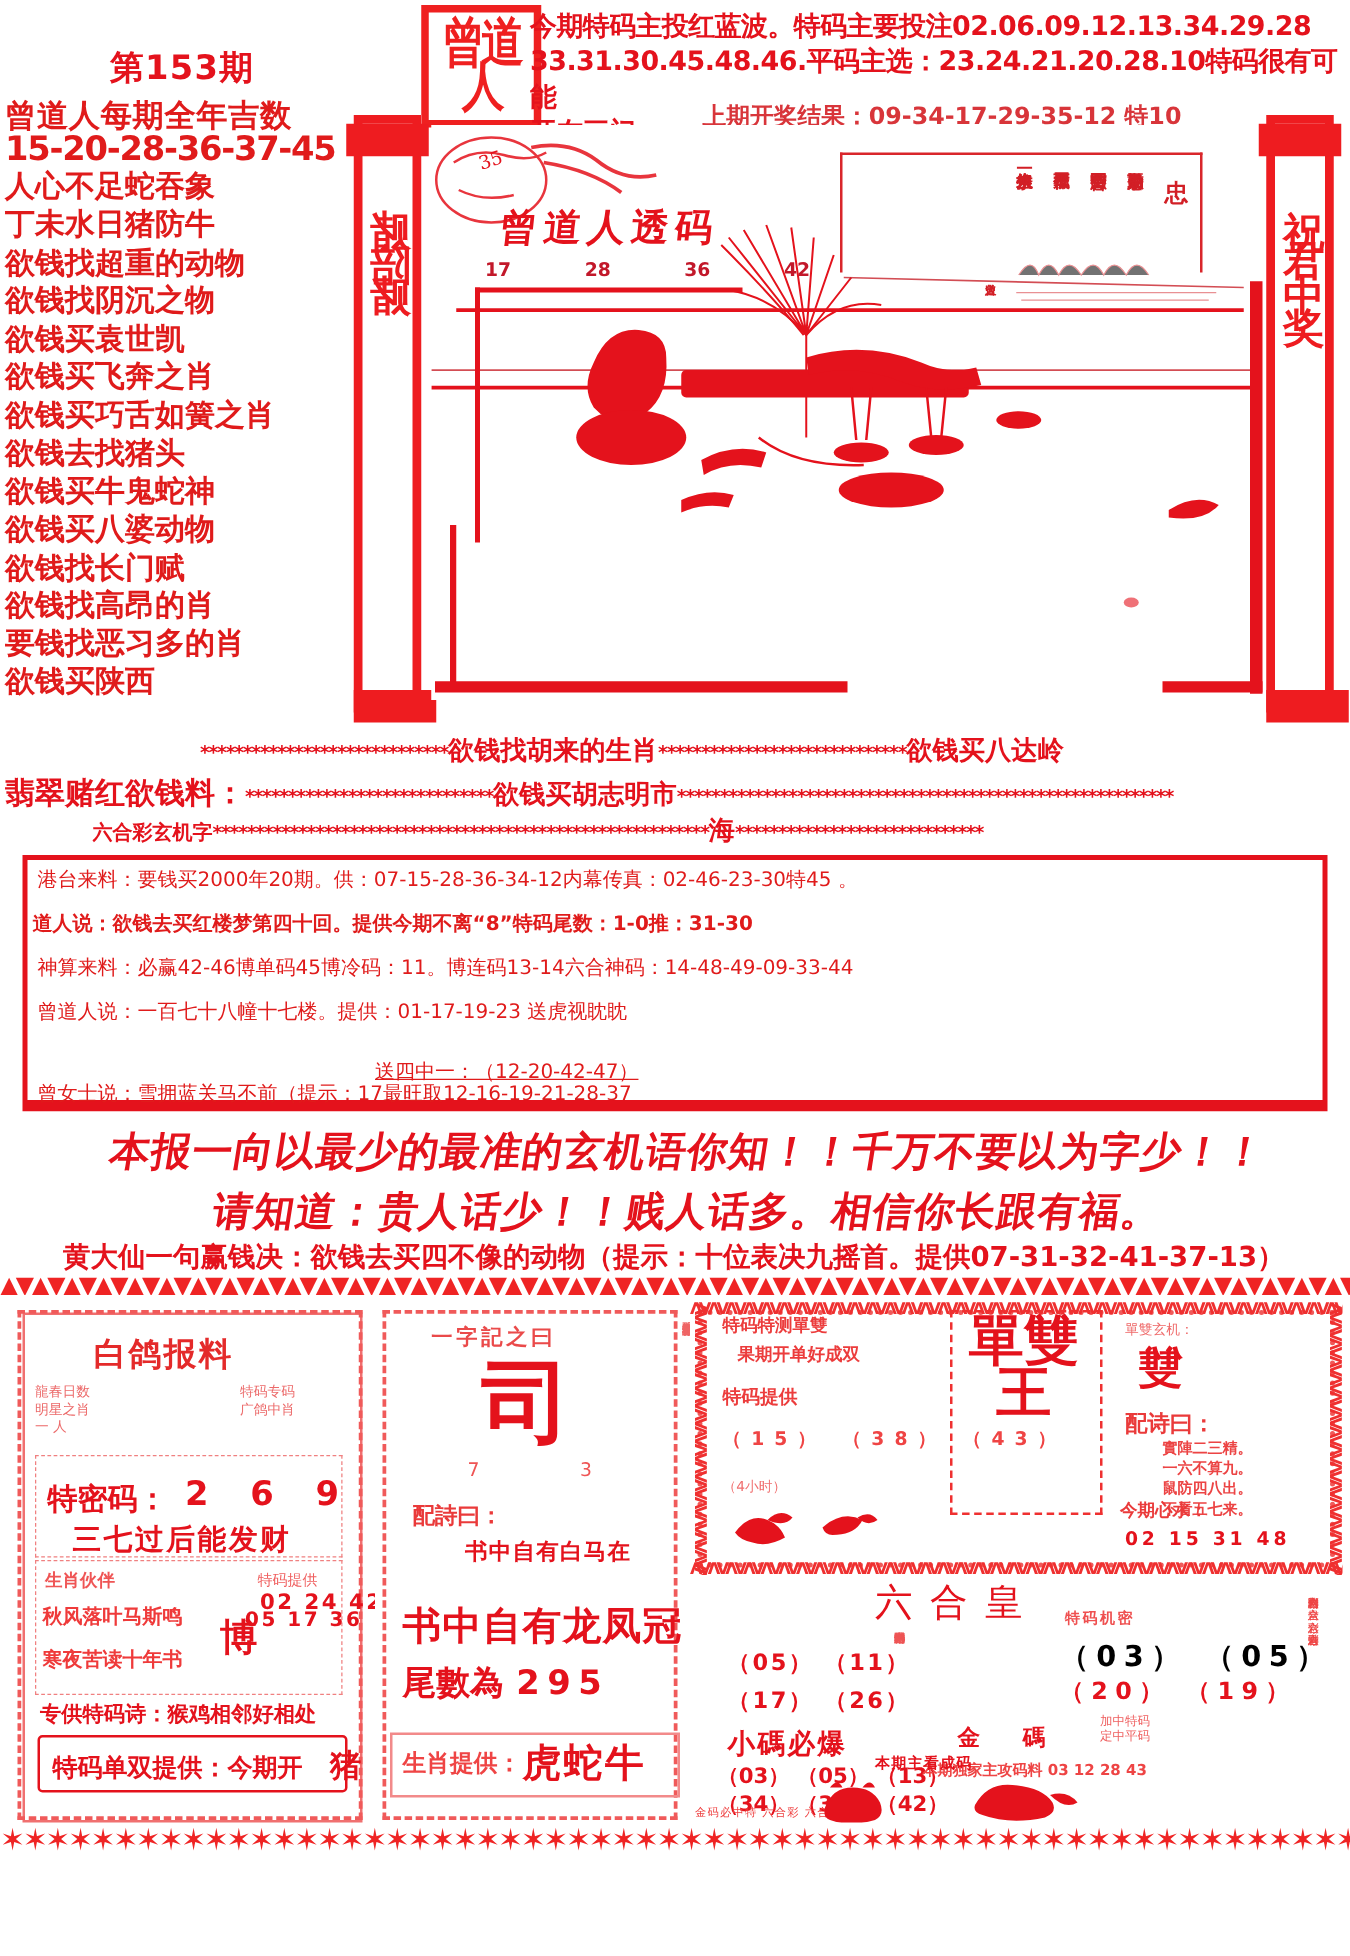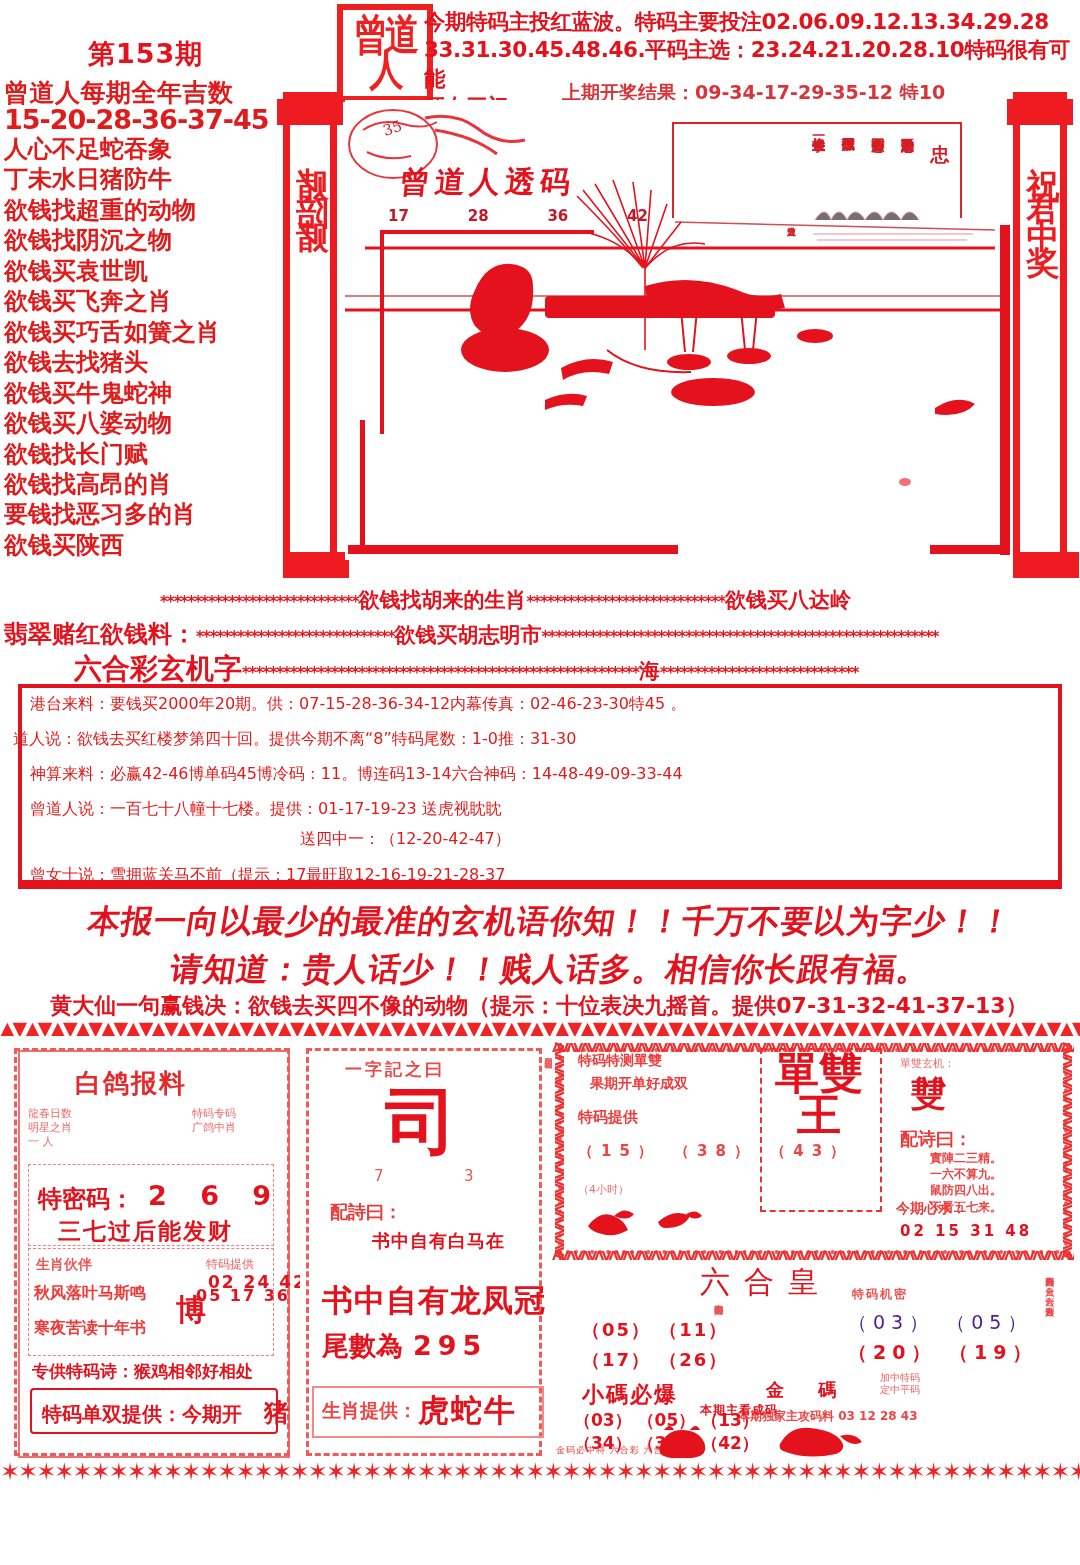--- a/index.html
+++ b/index.html
@@ -122,34 +122,34 @@
   .starline{
     font-size:13px;font-weight:bold;color:#e4121c;letter-spacing:-1px;
     overflow:hidden;white-space:nowrap;
   }
   #sep1{left:160px;top:586px;width:900px;font-size:15px;}
   #sep1 .mid{font-size:21px;letter-spacing:0;}
   #sep2{left:4px;top:618px;width:1070px;font-size:15px;}
   #sep2 .lbl{font-size:24px;font-weight:bold;letter-spacing:0;}
   #sep2 .mid{font-size:21px;letter-spacing:0;}
   #sep3{left:74px;top:650px;width:1000px;font-size:15px;}
-  #sep3 .lbl{font-size:28px;font-weight:bold;letter-spacing:0;}
+  #sep3 .lbl{font-size:16px;font-weight:bold;letter-spacing:0;}
   #sep3 .mid{font-size:21px;letter-spacing:0;}
 
   
   #infobox{
     left:18px;top:684px;width:1044px;height:200px;
     border:4px solid #e4121c;box-sizing:border-box;
     background:#fff;
   }
   #ib-r1{left:30px;top:694px;}
-  #ib-r2{left:13px;top:729px;}
+  #ib-r2{left:26px;top:729px;font-weight:bold;}
   #ib-r3{left:30px;top:764px;}
   #ib-r4{left:30px;top:799px;}
-  #ib-r5{left:300px;top:829px;}
+  #ib-r5{left:300px;top:847px;text-decoration:underline;}
   #ib-r6{left:30px;top:865px;}
   #infobox-bottom{
     left:18px;top:884px;width:1044px;height:5px;background:#e4121c;
   }
 
   
   #slogan1{
     left:50px;top:900px;width:1000px;text-align:center;
     font-size:32px;font-weight:bold;color:#e4121c;
     font-family:"DejaVu Serif","Liberation Serif",serif;
@@ -249,21 +249,21 @@
   #pd-g1{left:582px;top:1318px;font-size:18px;font-weight:bold;color:#e4121c;letter-spacing:2px;}
   #pd-g2{left:582px;top:1348px;font-size:18px;font-weight:bold;color:#e4121c;letter-spacing:2px;}
   #pd-small-lbl{left:582px;top:1380px;font-size:22px;font-weight:bold;color:#e4121c;letter-spacing:2px;}
   #pd-s1{left:574px;top:1409px;font-size:17px;font-weight:bold;color:#e4121c;}
   #pd-s2{left:574px;top:1432px;font-size:17px;font-weight:bold;color:#e4121c;}
   #pd-vtext{left:712px;top:1298px;height:82px;
      writing-mode:vertical-rl;text-orientation:upright;font-size:9px;color:#ee5555;line-height:1.3;}
   #pd-jin{left:766px;top:1378px;font-size:18px;font-weight:bold;color:#e4121c;letter-spacing:14px;}
   #pd-note{left:738px;top:1408px;font-size:12px;font-weight:bold;color:#ee4444;}
   #pd-r-lbl{left:852px;top:1286px;font-size:12px;font-weight:bold;color:#ef5050;letter-spacing:2px;}
-  #pd-r1{left:848px;top:1310px;font-size:19px;font-weight:normal;color:#4c1d95;letter-spacing:6px;}
+  #pd-r1{left:848px;top:1310px;font-size:23px;font-weight:bold;color:#000000;letter-spacing:6px;}
   #pd-r2{left:848px;top:1340px;font-size:19px;font-weight:bold;color:#e4121c;letter-spacing:6px;}
   #pd-r-note{left:880px;top:1372px;font-size:10px;color:#ef6060;line-height:1.2;width:78px;}
   #pd-row{left:700px;top:1402px;font-size:12px;font-weight:bold;color:#e4121c;letter-spacing:1px;}
   #pd-marquee{left:556px;top:1444px;width:516px;font-size:9px;color:#ee4040;
      letter-spacing:1px;white-space:nowrap;overflow:hidden;}
   #pd-vside{left:1044px;top:1270px;height:180px;
      writing-mode:vertical-rl;text-orientation:upright;font-size:9px;color:#ee4444;
      line-height:1.2;overflow:hidden;}
   .zigv{position:absolute;font-size:13px;color:#ef3030;writing-mode:vertical-rl;
      letter-spacing:-3px;overflow:hidden;font-weight:bold;}

